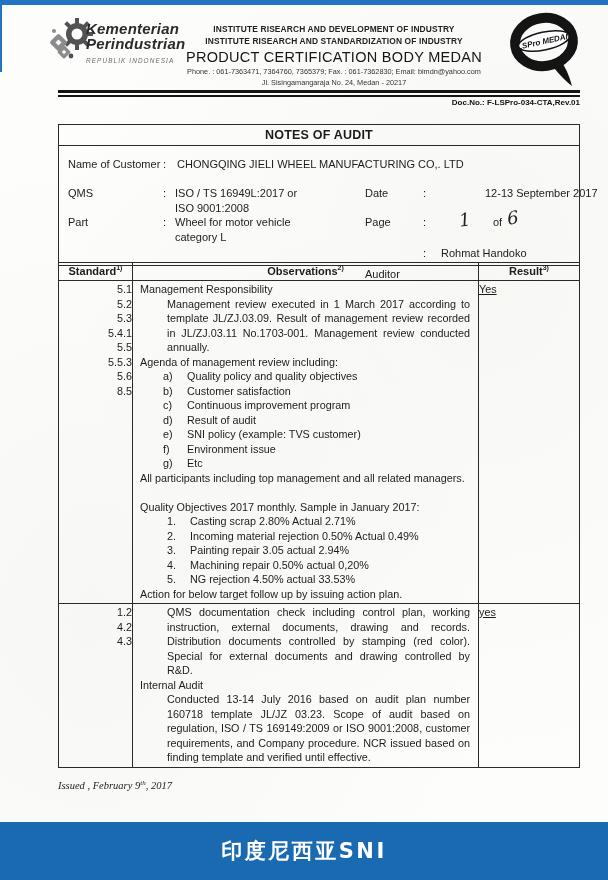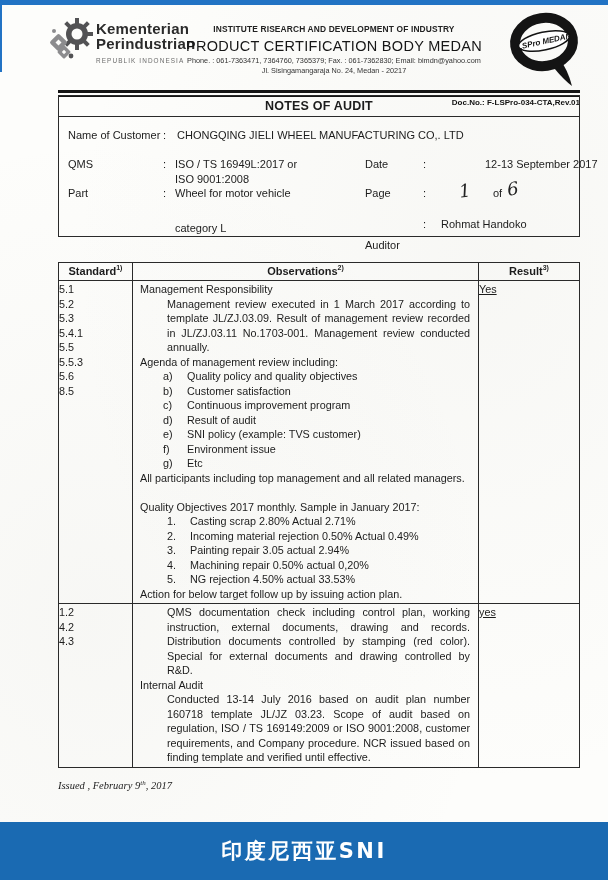--- a/index.html
+++ b/index.html
@@ -18,51 +18,51 @@
     overflow:hidden;
   }
   .page-tint{position:absolute;inset:0;background:
     radial-gradient(ellipse at 80% 30%, rgba(180,180,170,.08), transparent 60%),
     radial-gradient(ellipse at 15% 70%, rgba(170,170,160,.07), transparent 55%);}
   .top-strip{position:absolute;left:0;top:0;width:608px;height:5px;background:var(--blue-top);}
   .left-sliver{position:absolute;left:0;top:0;width:2px;height:72px;background:var(--blue-top);}
 
   
   .hdr-logo{position:absolute;left:46px;top:16px;width:52px;height:52px;}
-  .ministry{position:absolute;left:96px;top:21px;line-height:15px;}
+  .ministry{position:absolute;left:86px;top:21px;line-height:15px;font-style:italic;}
   .ministry .m1,.ministry .m2{font-weight:bold;font-size:15px;color:#2b2b2b;letter-spacing:.2px;}
   .ministry .m3{font-size:6.4px;color:#6b6b6b;letter-spacing:1.1px;margin-top:2px;}
   .hdr-center{position:absolute;left:158px;top:24px;width:352px;text-align:center;}
   .inst{font-weight:bold;font-size:8.4px;letter-spacing:.15px;line-height:11.5px;color:#222;}
   .body-name{font-size:14.5px;letter-spacing:.3px;color:#161616;margin-top:2px;line-height:17px;}
   .contact,.address{font-size:7.3px;color:#333;line-height:9.5px;margin-top:1px;}
   .hdr-qlogo{position:absolute;left:504px;top:10px;width:88px;height:88px;}
 
   .double-rule{position:absolute;left:58px;top:90px;width:522px;}
   .double-rule .r1{height:3px;background:#151515;}
   .double-rule .r2{height:1.6px;background:#151515;margin-top:2px;}
   .doc-no{position:absolute;left:58px;top:98px;width:522px;text-align:right;
           font-size:8px;font-weight:bold;color:#111;}
 
   
-  .info-box{position:absolute;left:58px;top:95px;width:522px;height:142px;border:1.6px solid #2a2a2a;background:transparent;}
+  .info-box{position:absolute;left:58px;top:124px;width:522px;height:142px;border:1.6px solid #2a2a2a;background:transparent;}
   .info-title{height:21px;border-bottom:1.6px solid #2a2a2a;text-align:center;
               font-weight:bold;font-size:12.5px;line-height:21px;letter-spacing:.2px;}
   .fld{position:absolute;font-size:11px;white-space:nowrap;}
   .f-company-l{left:9px;top:33px;}
   .f-company-c{left:104px;top:33px;}
   .f-company-v{left:118px;top:33px;}
   .f-qms-l{left:9px;top:62px;}
   .f-qms-c{left:104px;top:62px;}
   .f-qms-v1{left:116px;top:62px;}
   .f-qms-v2{left:116px;top:77px;}
   .f-part-l{left:9px;top:91px;}
   .f-part-c{left:104px;top:91px;}
   .f-part-v1{left:116px;top:91px;}
-  .f-part-v2{left:116px;top:106px;margin-top:20px;}
+  .f-part-v2{left:116px;top:106px;}
   .f-date-l{left:306px;top:62px;}
   .f-date-c{left:364px;top:62px;}
   .f-date-v{left:382px;top:62px;margin-left:44px;}
   .f-page-l{left:306px;top:91px;}
   .f-page-c{left:364px;top:91px;}
   .f-page-1{left:400px;top:84px;}
   .f-page-of{left:434px;top:91px;}
   .f-page-6{left:448px;top:82px;}
   .f-aud-l{left:306px;top:122px;margin-top:21px;}
   .f-aud-c{left:364px;top:122px;}
@@ -73,21 +73,21 @@
   
   .audit-table{position:absolute;left:58px;top:262px;width:522px;border:1.6px solid #2a2a2a;
                font-size:10.8px;line-height:14.5px;}
   .t-head{display:flex;border-bottom:1.2px solid #2a2a2a;font-weight:bold;text-align:center;
           height:18px;line-height:17px;font-size:11px;}
   .c1{width:74px;flex:none;border-right:1.2px solid #2a2a2a;}
   .c2{flex:1;border-right:1.2px solid #2a2a2a;}
   .c3{width:100px;flex:none;}
   .t-row{display:flex;}
   .t-row.first{border-bottom:1.2px solid #2a2a2a;}
-  .std-cell{text-align:left;padding-top:1px;}
+  .std-cell{text-align:right;padding-top:1px;}
   .std-cell div{height:14.5px;}
   .obs-cell{padding:1px 8px 2px 7px;}
   .obs-line{min-height:14.5px;}
   .obs-para{text-align:justify;margin-left:27px;}
   .lst{padding-left:23px;}
   .lst .mk{display:inline-block;width:24px;}
   .nlst{padding-left:27px;}
   .nlst .mk{display:inline-block;width:23px;}
   .res-cell{text-align:left;padding-top:1px;text-decoration:underline;}
   sup{font-size:7px;vertical-align:super;line-height:0;}
@@ -134,20 +134,21 @@
 </div>
 
 <div class="ministry">
   <div class="m1">Kementerian</div>
   <div class="m2">Perindustrian</div>
   <div class="m3">REPUBLIK INDONESIA</div>
 </div>
 
 <div class="hdr-center">
   <div class="inst">INSTITUTE RISEARCH AND DEVELOPMENT OF INDUSTRY</div>
+  <div class="inst">INSTITUTE RISEARCH AND STANDARDIZATION OF INDUSTRY</div>
   <div class="body-name">PRODUCT CERTIFICATION BODY MEDAN</div>
   <div class="contact">Phone. : 061-7363471, 7364760, 7365379; Fax. : 061-7362830; Email: bimdn@yahoo.com</div>
   <div class="address">Jl. Sisingamangaraja No. 24, Medan - 20217</div>
 </div>
 
 <div class="hdr-qlogo">
   <svg width="88" height="88" viewBox="0 0 88 88">
     <ellipse cx="40" cy="32" rx="29" ry="24" fill="none" stroke="#141414" stroke-width="10" transform="rotate(-8 40 32)"></ellipse>
     <path d="M55 48 Q64 60 68 76 Q60 70 50 58 Z" fill="#141414"></path>
     <ellipse cx="40" cy="31" rx="26" ry="9" fill="#ffffff" stroke="#141414" stroke-width="1.5" transform="rotate(-12 40 31)"></ellipse>

